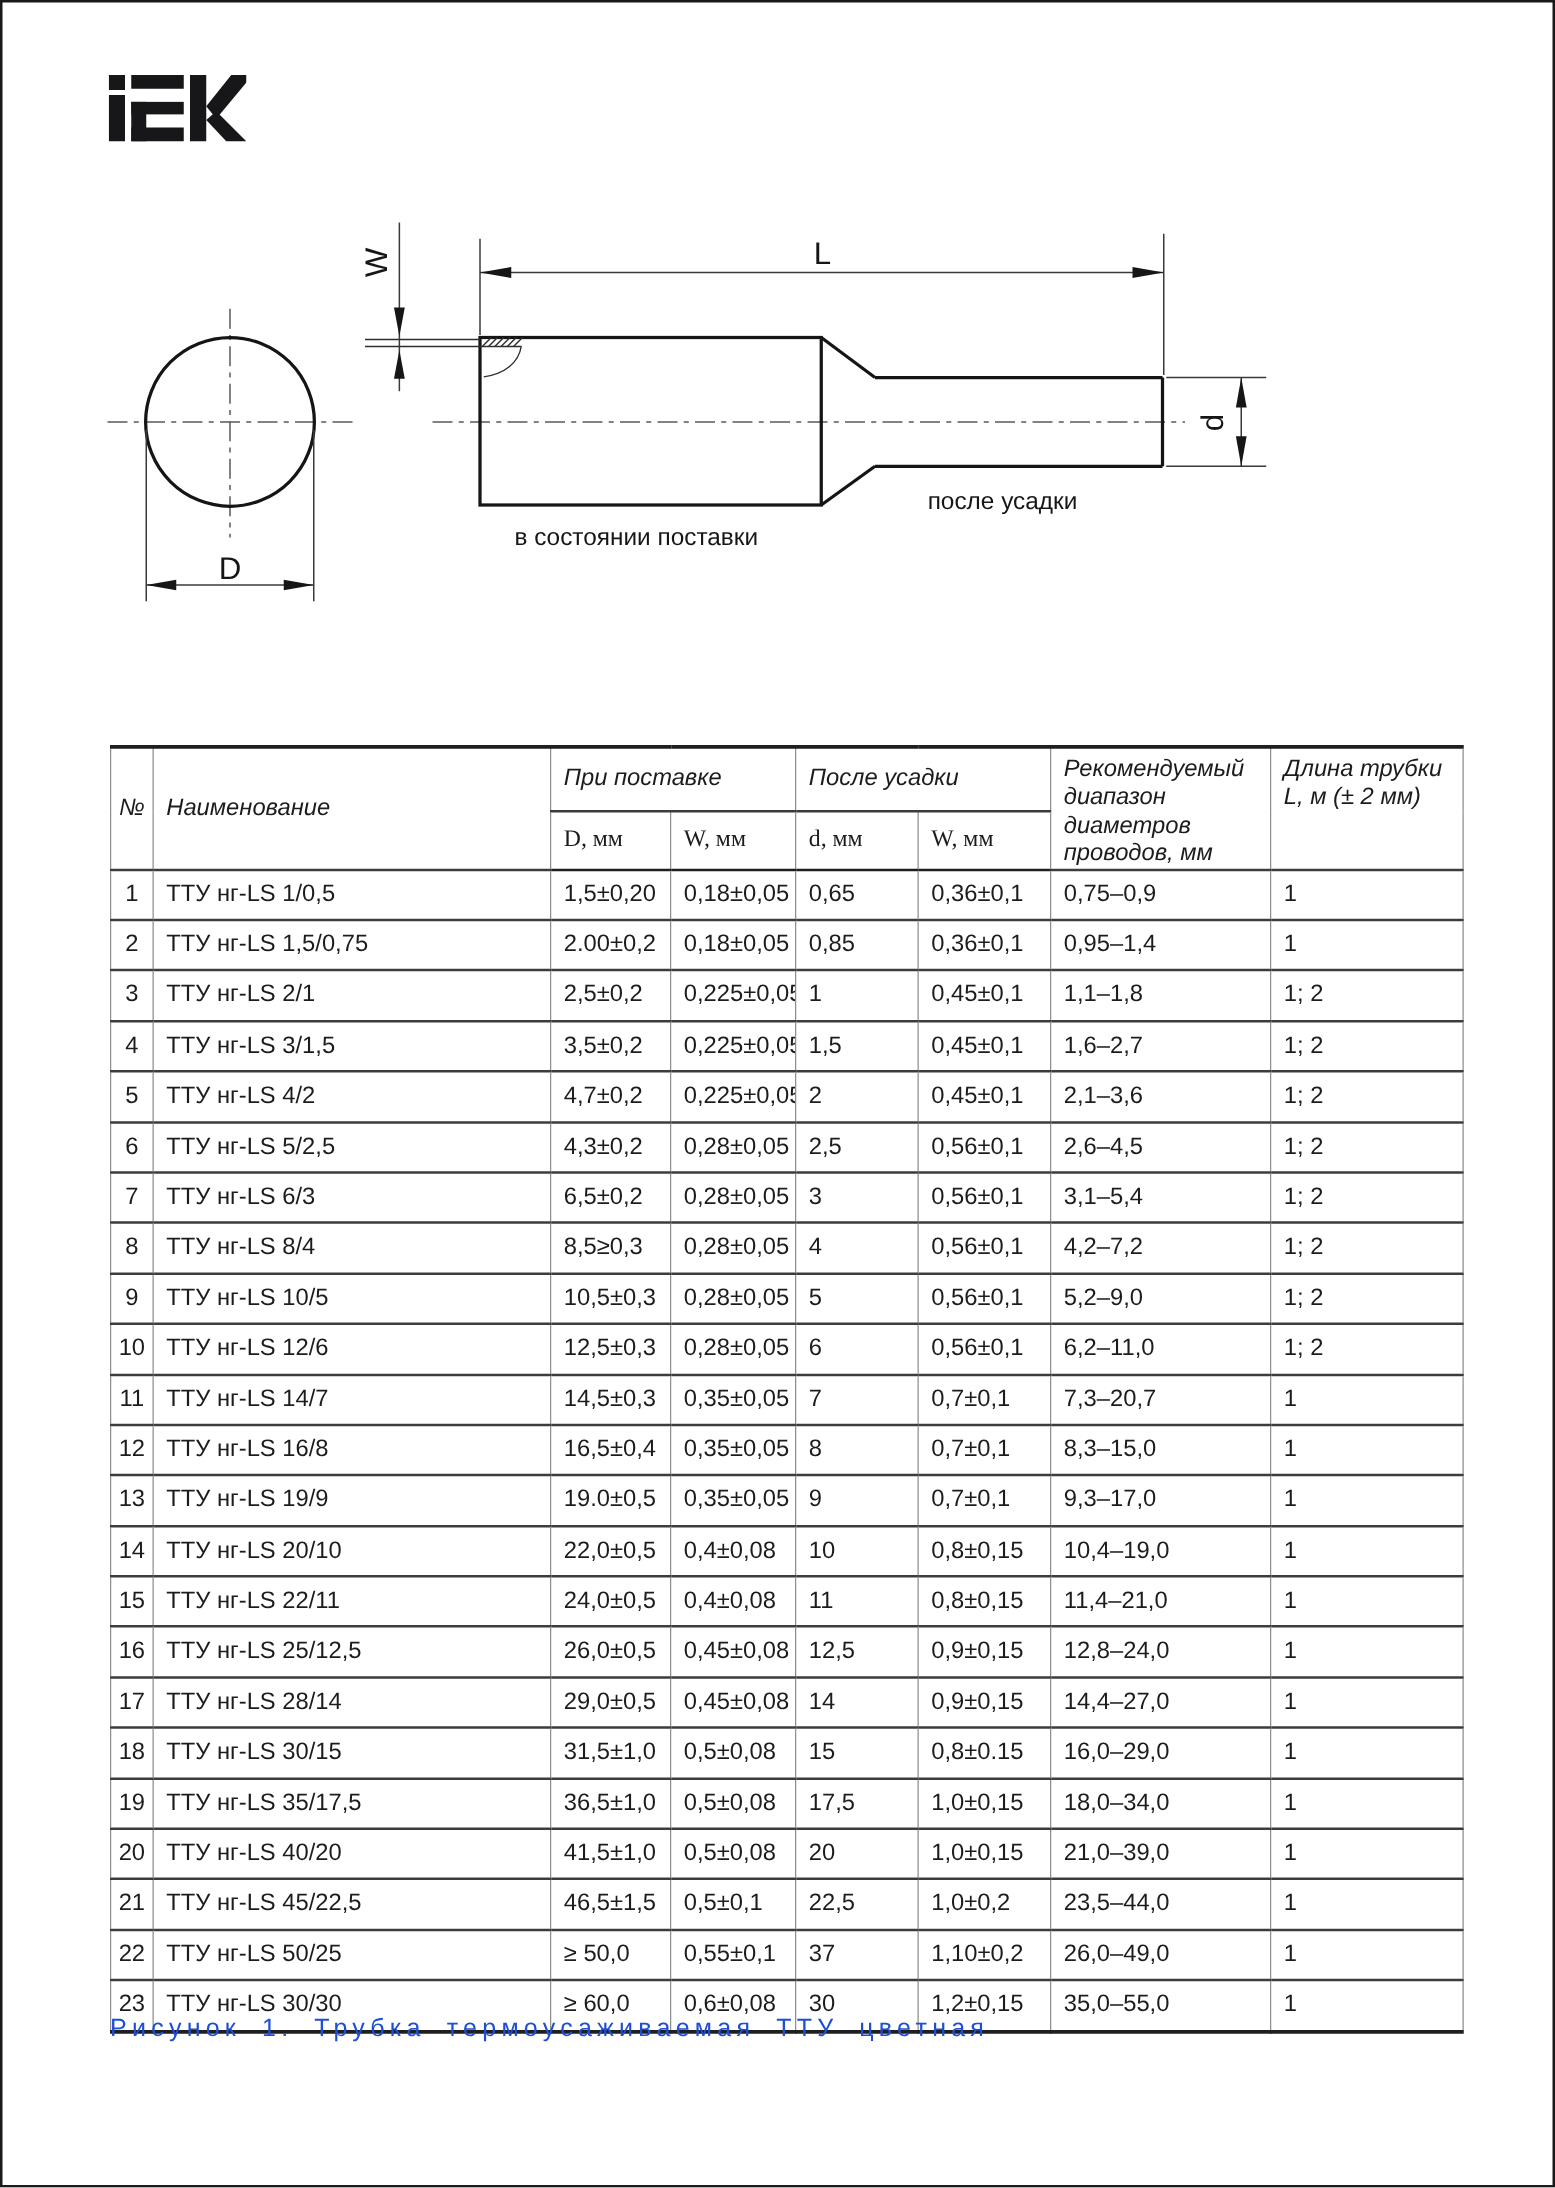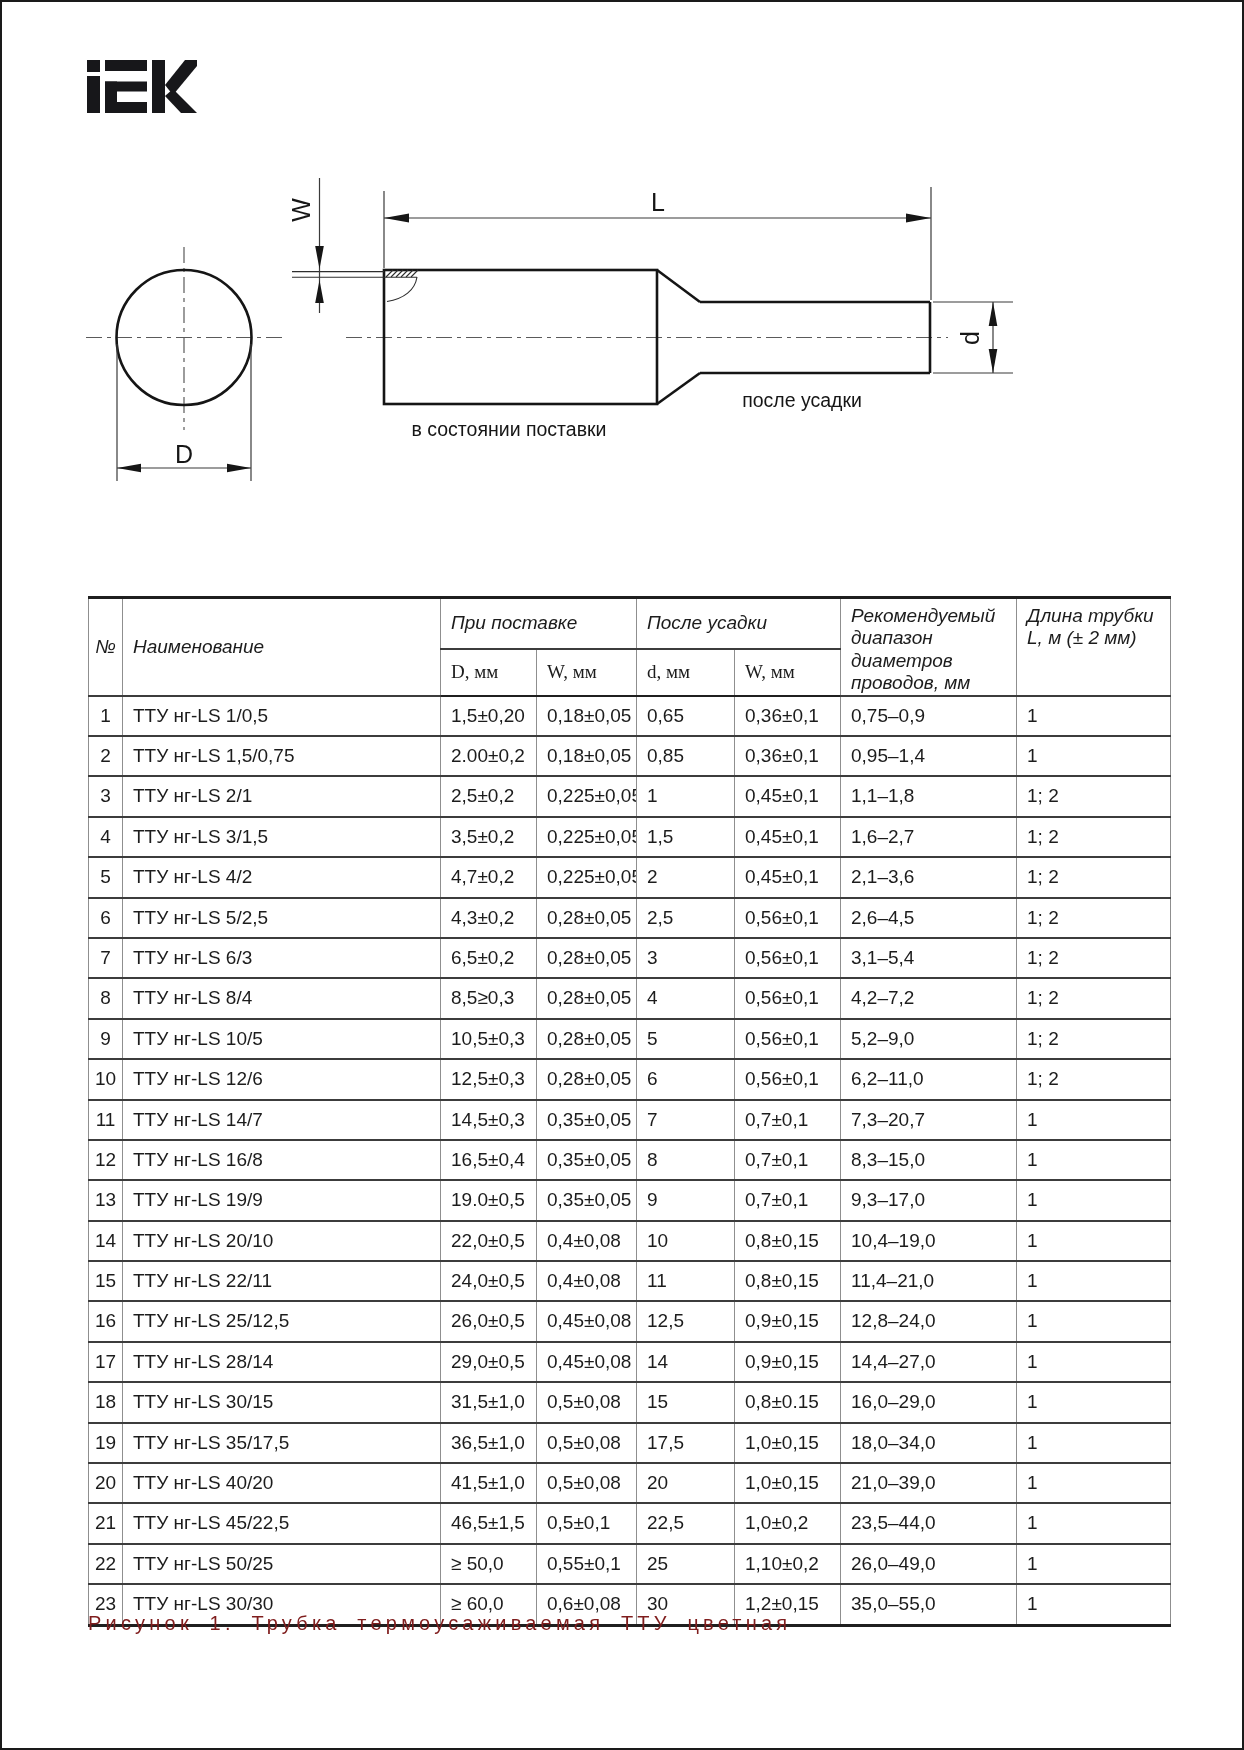--- a/index.html
+++ b/index.html
@@ -28,21 +28,21 @@
   .spec-table { border:3px solid #1f1f1f; border-left-width:1.5px; border-right-width:1.5px; }
   .spec-table thead tr.group-row th { height:41px;font-style:italic; }
   .spec-table thead tr.sub-row th { height:38px; border-bottom:2.5px solid #1f1f1f;font-family:Liberation Serif, serif; }
   .spec-table td { height:38.4px; }
   .spec-table .col-num { text-align:center; padding:0 2px; }
   .spec-table th.span-cell { vertical-align:top; padding-top:6px; }
   .spec-table th.name-head { vertical-align:middle; }
 
   .caption {
     position:absolute; left:88px; top:1612px; width:1000px;
-    font-size:20px; letter-spacing:4.2px; word-spacing:7px; color:#7f1d1d;
+    font-size:20px; letter-spacing:4.2px; word-spacing:7px; color:#1d4ed8;
   }
 </style>
 </head>
 <body>
 
 <div class="page">
 
   <svg class="logo" viewBox="0 0 110 56" aria-label="IEK">
     <g fill="#17171a">
       <rect x="0" y="2" width="13" height="12"></rect>
@@ -370,21 +370,21 @@
           <td>22,5</td>
           <td>1,0±0,2</td>
           <td>23,5–44,0</td>
           <td>1</td>
         </tr>
         <tr>
           <td class="col-num">22</td>
           <td>ТТУ нг-LS 50/25</td>
           <td>≥ 50,0</td>
           <td>0,55±0,1</td>
-          <td>25</td>
+          <td>37</td>
           <td>1,10±0,2</td>
           <td>26,0–49,0</td>
           <td>1</td>
         </tr>
         <tr>
           <td class="col-num">23</td>
           <td>ТТУ нг-LS 30/30</td>
           <td>≥ 60,0</td>
           <td>0,6±0,08</td>
           <td>30</td>

